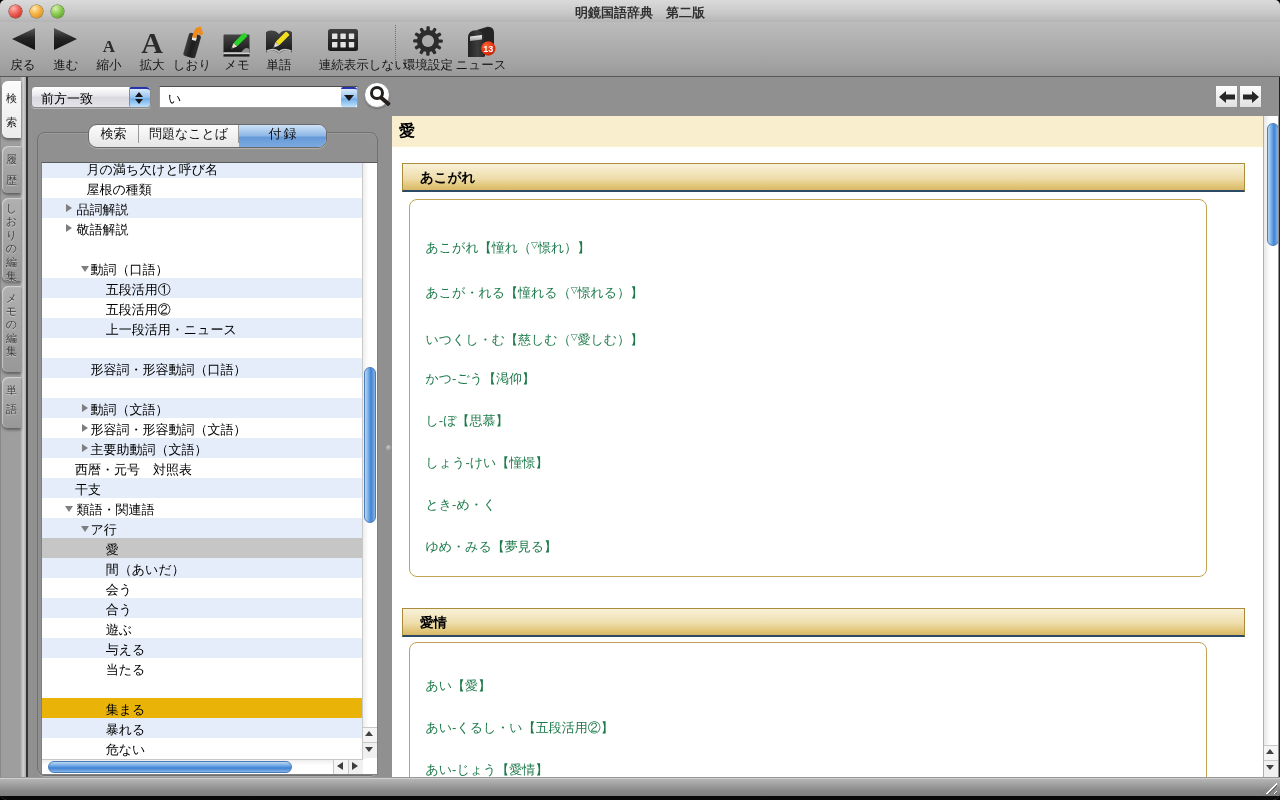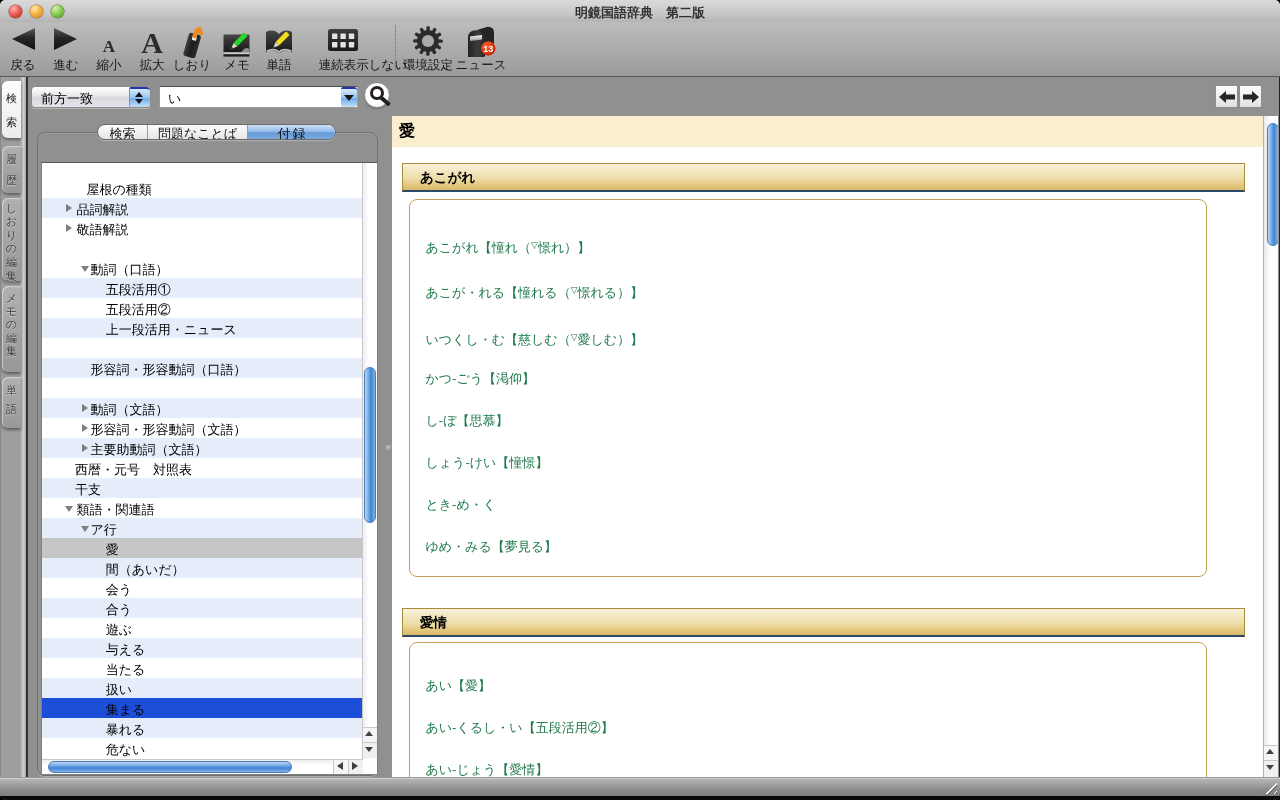--- a/index.html
+++ b/index.html
@@ -45,21 +45,21 @@
 #strip .hl{position:absolute;left:20px;top:0;width:6px;height:100%;background:linear-gradient(90deg,#9e9e9e,#d2d2d2 55%,#a8a8a8)}
 #strip .dk{position:absolute;left:26px;top:0;width:2px;height:100%;background:#333}
 #winleft{position:absolute;left:0;top:77px;width:1px;height:719px;background:#888}
 .vtab{position:absolute;left:2px;width:19px;border-radius:6px 0 0 6px;
  background:linear-gradient(#b0b0b0,#989898);box-shadow:inset 1px 1px 1px rgba(255,255,255,.45),0 2px 3px rgba(0,0,0,.4)}
 .vtab.sel{background:linear-gradient(#fcfcfc,#ebebeb)}
 .vtab div{position:absolute;left:0;width:100%;text-align:center;font-size:11px;color:#3c3c3c;
  text-shadow:0 1px 1px rgba(255,255,255,.6)}
 .vtab.sel div{color:#111}
 
-#segwrap{position:absolute;left:97px;top:124px;width:239px;height:16px;border-radius:9px;
+#segwrap{position:absolute;left:88px;top:124px;width:239px;height:24px;border-radius:9px;
  border:1px solid #6a6a6a;background:linear-gradient(#fcfcfc,#e6e6e6);overflow:hidden;
  box-shadow:0 1px 1px rgba(255,255,255,.3)}
 .seg{position:absolute;top:0;height:100%;font-size:13px;color:#111;text-align:center;line-height:17px}
 #seg3{background:linear-gradient(#cfe3f7,#8cb6e6 50%,#6499d9 55%,#7daade)}
 
 #groupbox{position:absolute;left:37px;top:132px;width:341px;height:644px;border:1px solid #707070;border-radius:8px;box-shadow:0 1px 0 rgba(255,255,255,.25), inset 0 1px 0 rgba(255,255,255,.12)}
 #list{position:absolute;left:41px;top:162px;width:337px;height:613px;background:#fff;border:1px solid #808080;border-top-color:#5a5a5a}
 #rows{position:absolute;left:0;top:0;width:320px;height:596px;overflow:hidden}
 .row{position:absolute;left:0;width:100%;height:20px;font-size:13px}
 .row span{position:absolute;top:2.5px;white-space:nowrap}
@@ -308,20 +308,23 @@
  <div id="groupbox"></div>
  <div id="segwrap">
   <div class="seg" id="seg1" style="left:0;width:49px">検索</div>
   <div class="seg" style="left:49px;width:1px;background:#9a9a9a;height:18px"></div>
   <div class="seg" id="seg2" style="left:50px;width:99px">問題なことば</div>
   <div class="seg" style="left:149px;width:1px;background:#9a9a9a;height:18px"></div>
   <div class="seg" id="seg3" style="left:150px;width:89px;letter-spacing:2px">付録</div>
  </div>
  <div id="list">
   <div id="rows">
+<div class="row" style="top:-4.7px;background:#e4edf9">
+          <span style="left:44.5px">月の満ち欠けと呼び名</span>
+        </div>
 <div class="row" style="top:35.3px;background:#e4edf9">
           <i class="tr" style="left:24px"></i>
           <span style="left:34.5px">品詞解説</span>
         </div>
 <div class="row" style="top:15.3px;background:#fff">
           <span style="left:44.5px">屋根の種類</span>
         </div>
 <div class="row" style="top:55.3px;background:#fff">
           <i class="tr" style="left:24px"></i>
           <span style="left:34.5px">敬語解説</span>
@@ -382,24 +385,21 @@
         </div>
 <div class="row" style="top:455.3px;background:#fff">
           <span style="left:63.8px">遊ぶ</span>
         </div>
 <div class="row" style="top:475.3px;background:#e4edf9">
           <span style="left:63.8px">与える</span>
         </div>
 <div class="row" style="top:495.3px;background:#fff">
           <span style="left:63.8px">当たる</span>
         </div>
-<div class="row" style="top:515.3px;background:#e4edf9">
-          <span style="left:63.8px">扱い</span>
-        </div>
-<div class="row" style="top:535.3px;background:#1d4ed8">
+<div class="row" style="top:535.3px;background:#eab308">
           <span style="left:63.8px">集まる</span>
         </div>
 <div class="row" style="top:555.3px;background:#e4edf9">
           <span style="left:63.8px">暴れる</span>
         </div>
 <div class="row" style="top:575.3px;background:#fff">
           <span style="left:63.8px">危ない</span>
         </div>
   </div>
 

